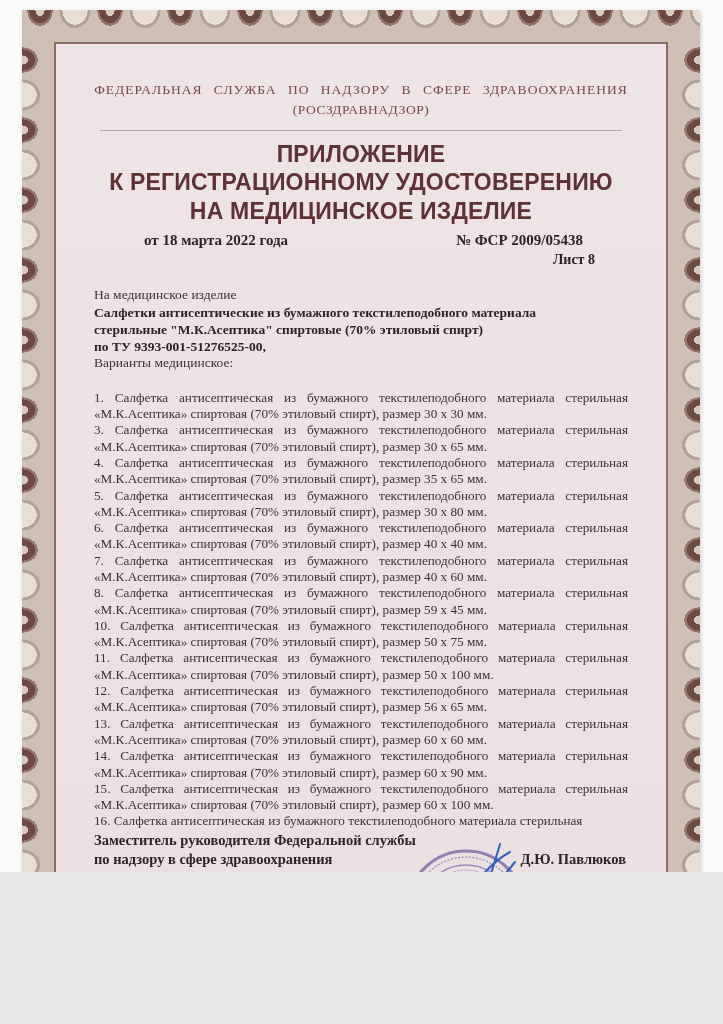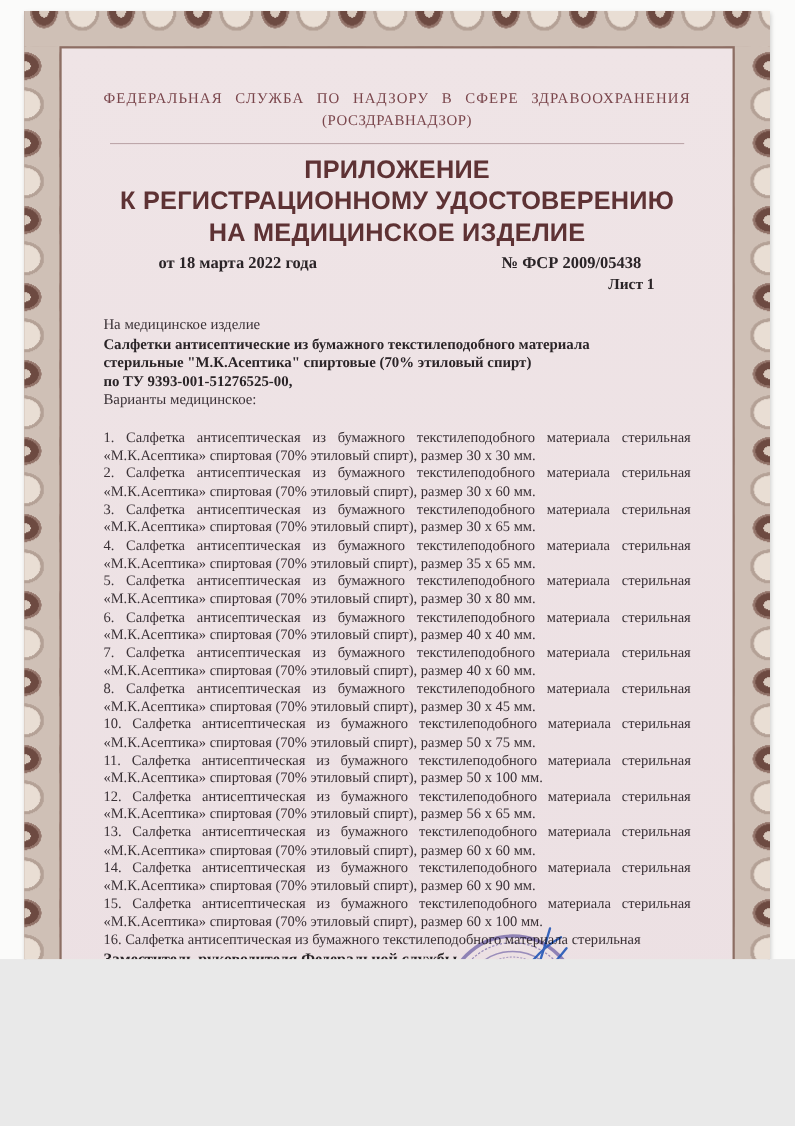--- a/index.html
+++ b/index.html
@@ -116,41 +116,40 @@
       <div class="title">
         <div>ПРИЛОЖЕНИЕ</div>
         <div>К РЕГИСТРАЦИОННОМУ УДОСТОВЕРЕНИЮ</div>
         <div>НА МЕДИЦИНСКОЕ ИЗДЕЛИЕ</div>
       </div>
 
       <div class="meta-row">
         <span>от  18 марта 2022 года</span>
         <span>№  ФСР 2009/05438</span>
       </div>
-      <div class="sheet">Лист  1</div>
+      <div class="sheet">Лист  8</div>
 
       <div class="intro">На медицинское изделие</div>
 
       <div class="product">
         <div>Салфетки антисептические из бумажного текстилеподобного материала</div>
         <div>стерильные "М.К.Асептика" спиртовые (70% этиловый спирт)</div>
         <div>по ТУ 9393-001-51276525-00,</div>
       </div>
 
       <div class="variants-label">Варианты медицинское:</div>
 
       <div class="variant-list">
           <div class="variant">1. Салфетка антисептическая из бумажного текстилеподобного материала стерильная «М.К.Асептика» спиртовая (70% этиловый спирт), размер 30 х 30 мм.</div>
-          <div class="variant">2. Салфетка антисептическая из бумажного текстилеподобного материала стерильная «М.К.Асептика» спиртовая (70% этиловый спирт), размер 30 х 60 мм.</div>
           <div class="variant">3. Салфетка антисептическая из бумажного текстилеподобного материала стерильная «М.К.Асептика» спиртовая (70% этиловый спирт), размер 30 х 65 мм.</div>
           <div class="variant">4. Салфетка антисептическая из бумажного текстилеподобного материала стерильная «М.К.Асептика» спиртовая (70% этиловый спирт), размер 35 х 65 мм.</div>
           <div class="variant">5. Салфетка антисептическая из бумажного текстилеподобного материала стерильная «М.К.Асептика» спиртовая (70% этиловый спирт), размер 30 х 80 мм.</div>
           <div class="variant">6. Салфетка антисептическая из бумажного текстилеподобного материала стерильная «М.К.Асептика» спиртовая (70% этиловый спирт), размер 40 х 40 мм.</div>
           <div class="variant">7. Салфетка антисептическая из бумажного текстилеподобного материала стерильная «М.К.Асептика» спиртовая (70% этиловый спирт), размер 40 х 60 мм.</div>
-          <div class="variant">8. Салфетка антисептическая из бумажного текстилеподобного материала стерильная «М.К.Асептика» спиртовая (70% этиловый спирт), размер 30 х 45 мм.</div>
+          <div class="variant">8. Салфетка антисептическая из бумажного текстилеподобного материала стерильная «М.К.Асептика» спиртовая (70% этиловый спирт), размер 59 х 45 мм.</div>
           <div class="variant">10. Салфетка антисептическая из бумажного текстилеподобного материала стерильная «М.К.Асептика» спиртовая (70% этиловый спирт), размер 50 х 75 мм.</div>
           <div class="variant">11. Салфетка антисептическая из бумажного текстилеподобного материала стерильная «М.К.Асептика» спиртовая (70% этиловый спирт), размер 50 х 100 мм.</div>
           <div class="variant">12. Салфетка антисептическая из бумажного текстилеподобного материала стерильная «М.К.Асептика» спиртовая (70% этиловый спирт), размер 56 х 65 мм.</div>
           <div class="variant">13. Салфетка антисептическая из бумажного текстилеподобного материала стерильная «М.К.Асептика» спиртовая (70% этиловый спирт), размер 60 х 60 мм.</div>
           <div class="variant">14. Салфетка антисептическая из бумажного текстилеподобного материала стерильная «М.К.Асептика» спиртовая (70% этиловый спирт), размер 60 х 90 мм.</div>
           <div class="variant">15. Салфетка антисептическая из бумажного текстилеподобного материала стерильная «М.К.Асептика» спиртовая (70% этиловый спирт), размер 60 х 100 мм.</div>
           <div class="variant">16. Салфетка антисептическая из бумажного текстилеподобного материала стерильная</div>
         </div>
 
       <div class="sign-row">

